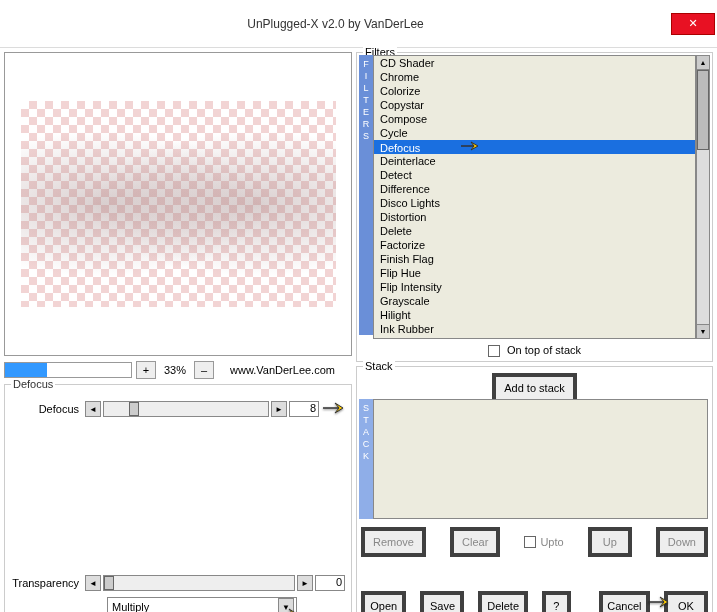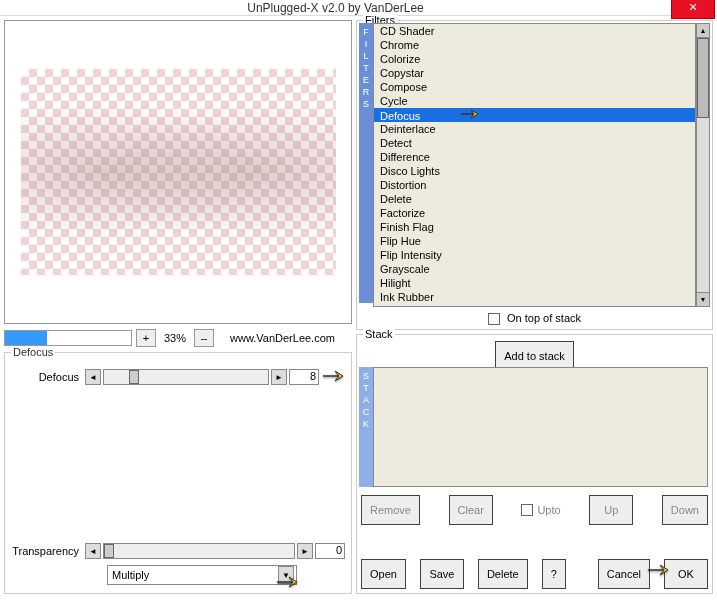--- a/index.html
+++ b/index.html
@@ -1,17 +1,17 @@
 <!DOCTYPE html>
 <html><head>
 <meta charset="utf-8">
 <style>
   * { box-sizing: border-box; margin: 0; padding: 0; font-family: Tahoma, sans-serif; font-size: 11px; }
   body { background: #fff; width: 717px; height: 612px; overflow: hidden; }
-  .titlebar { height: 16px; background: #fff; display: flex; align-items: center; border-bottom: 1px solid #dcdcdc; }
+  .titlebar { height: 48px; background: #fff; display: flex; align-items: center; border-bottom: 1px solid #dcdcdc; }
   .title { flex: 1; text-align: center; color: #333; font-size: 12px; }
   .close-btn { width: 44px; height: 22px; background: #e81123; color: #fff; display: flex; align-items: center; justify-content: center; margin-right: 2px; border: 1px solid #a00; }
   .main { display: flex; height: 582px; padding: 4px; gap: 4px; }
   .left-col { width: 348px; display: flex; flex-direction: column; gap: 4px; }
   .right-col { flex: 1; display: flex; flex-direction: column; gap: 4px; }
   .preview-box { border: 1px solid #999; height: 304px; padding: 6px; background: #fff; display:flex; align-items:center; justify-content:center;}
   .preview-img { width: 315px; height: 206px; background-image:
      linear-gradient(45deg, #f2d4d4 25%, transparent 25%, transparent 75%, #f2d4d4 75%),
      linear-gradient(45deg, #f2d4d4 25%, #fff 25%, #fff 75%, #f2d4d4 75%);
      background-size: 16px 16px; background-position: 0 0, 8px 8px; position:relative; }
@@ -39,21 +39,21 @@
   .list { position:absolute; left:16px; right:16px; top:2px; bottom:22px; background:#ecebde; border:1px solid #888; overflow:hidden;}
   .list-item { padding:0 6px; height:14px; line-height:14px; color:#000;}
   .list-item.sel { background:#1a6fe0; color:#fff;}
   .scrollbar { position:absolute; right:2px; top:2px; width:14px; bottom:22px; background:#ddd; border:1px solid #888;}
   .sb-btn { height:14px; background:#ccc; border-bottom:1px solid #888; font-size:7px; display:flex; align-items:center; justify-content:center;}
   .sb-thumb { position:absolute; left:0; right:0; top:14px; height:80px; background:#bbb; border:1px solid #666;}
   .ontop { position:absolute; bottom:4px; left:0; right:0; text-align:center;margin-top:24px;}
   .checkbox { display:inline-block; width:12px; height:12px; border:1px solid #666; background:#fff; vertical-align:middle; margin-right:4px;}
   .stack-box { border:1px solid #ccc; flex:1; position:relative; padding:2px;}
   .stack-box .legend { position:absolute; top:-7px; left:6px; background:#fff; padding:0 2px;}
-  .btn { height:30px; border:1px solid #404040; background:#eee; padding:4px 8px; display:inline-flex; align-items:center; justify-content:center; min-width:44px;}
+  .btn { height:30px; border:4px solid #404040; background:#eee; padding:4px 8px; display:inline-flex; align-items:center; justify-content:center; min-width:44px;}
   .btn.dis { color:#888;}
   .stack-list { position:absolute; left:16px; right:4px; top:32px; height:120px; background:#ecebde; border:1px solid #888;}
   .stack-vtab { position:absolute; left:2px; top:32px; width:14px; height:120px; background:#8faee8; color:#fff; writing-mode:vertical-rl; text-orientation:upright; font-size:9px; letter-spacing:2px; display:flex; align-items:center; padding-top:4px;}
   .stack-btn-row { position:absolute; left:4px; right:4px; display:flex; gap:14px; align-items:center; justify-content:space-between;}
   .cursor { position:absolute; width:24px; height:20px; pointer-events:none;}
   .cursor svg { filter: drop-shadow(0 1px 1px rgba(0,0,0,.5));}
 </style>
 </head>
 <body>
 

